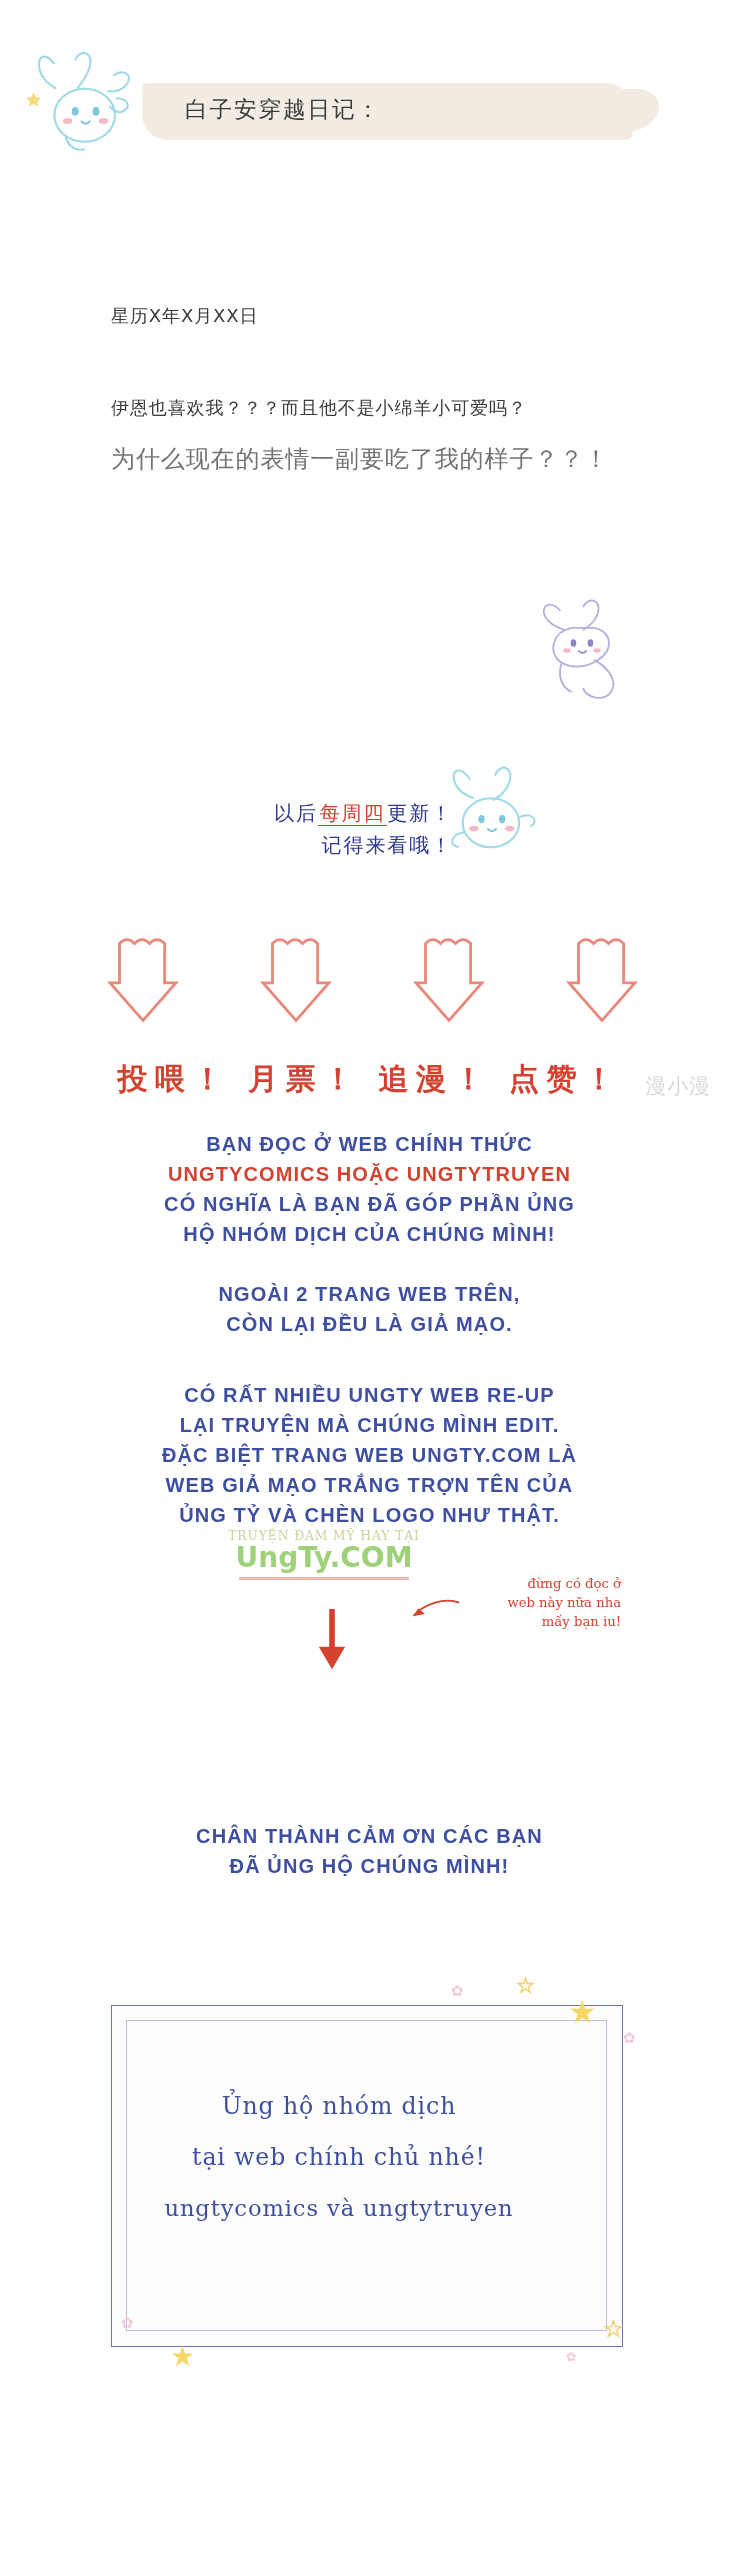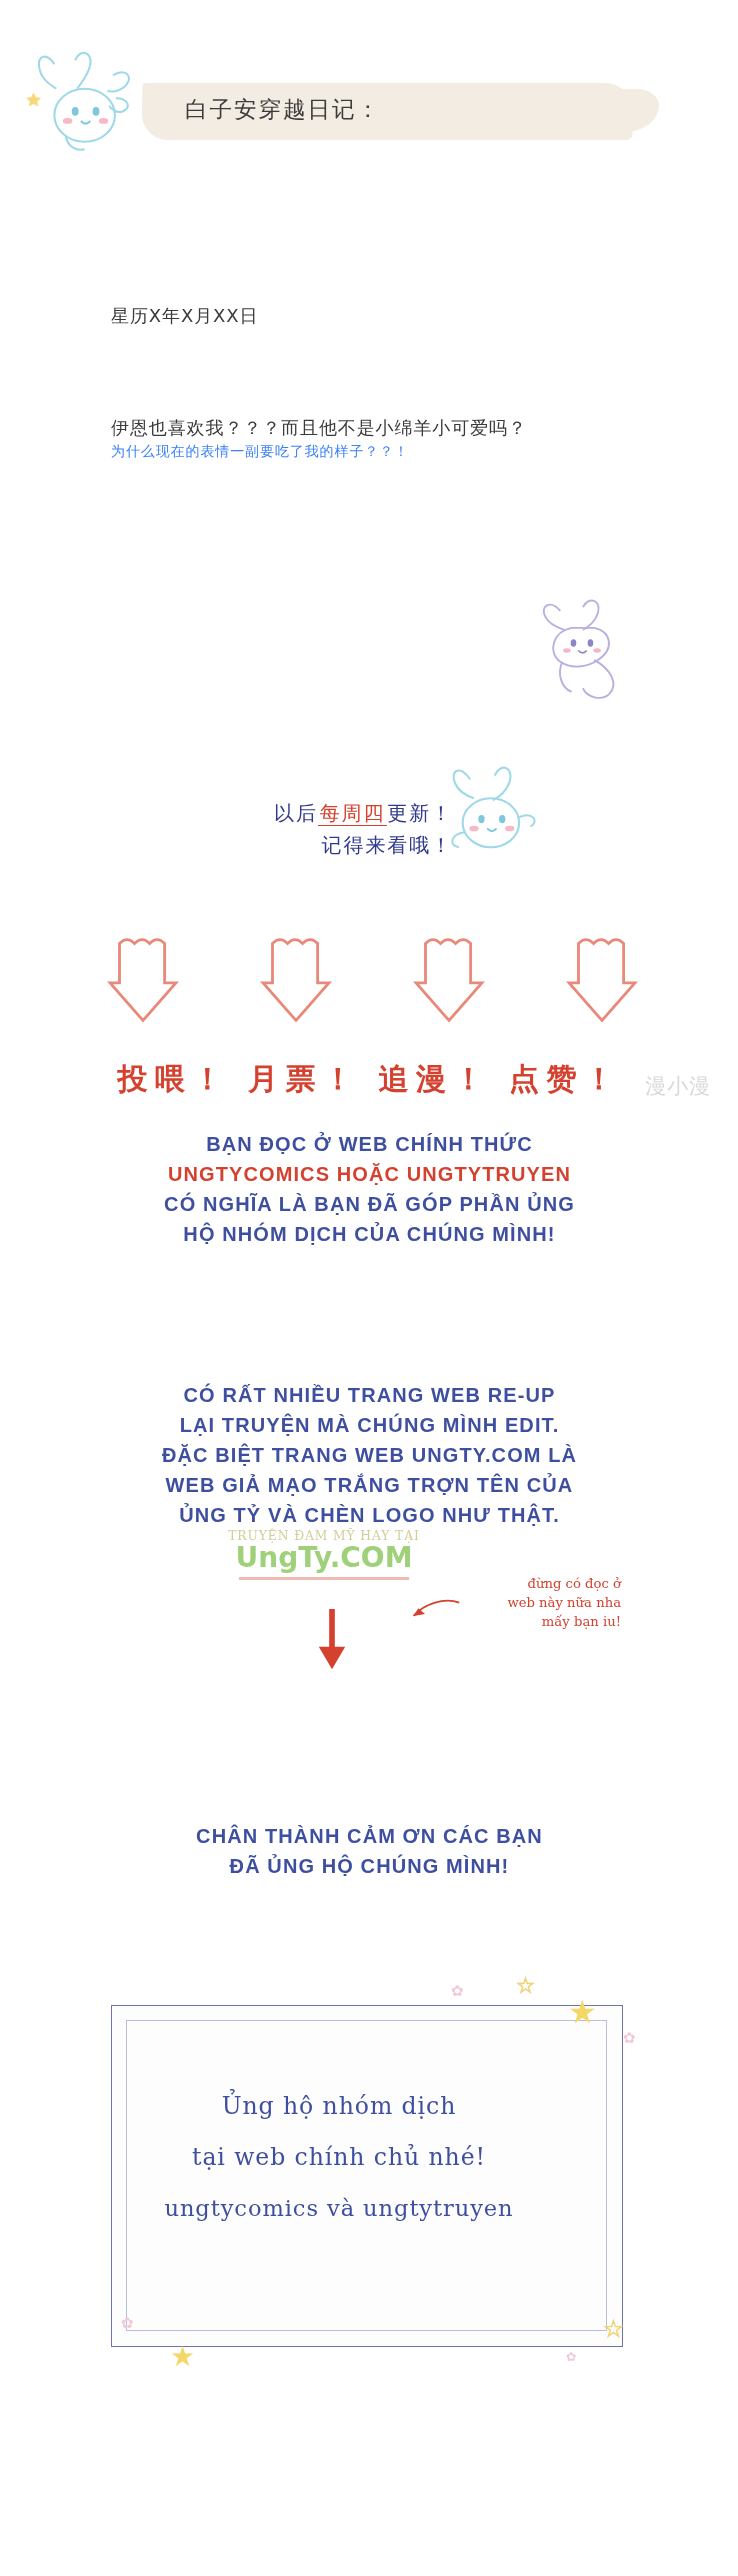--- a/index.html
+++ b/index.html
@@ -75,28 +75,27 @@
     letter-spacing: 0.9px;
   }
   .diary-line1 {
     position: absolute;
     left: 111px;
     top: 396px;
     font-size: 18px;
     color: #3a3a3a;
     font-family: "DejaVu Sans", sans-serif;
     letter-spacing: 0.9px;
-    margin-top: 20px;
   }
   .diary-line2 {
     position: absolute;
     left: 111px;
     top: 443px;
-    font-size: 14px;
-    color: #3b82f6;
+    font-size: 24px;
+    color: #737373;
     font-family: "DejaVu Sans", sans-serif;
     letter-spacing: 0.9px;
   }
 
   
   .hand-note {
     position: absolute;
     left: 160px;
     top: 797px;
     width: 293px;
@@ -385,21 +384,22 @@
     </svg>
     <svg width="74" height="94" viewBox="0 0 78 100">
       <path d="M14 10 q8 -8 16 0 q8 -8 16 0 q8 -8 16 0 L62 52 L74 52 L39 92 L4 52 L14 52 Z" fill="none" stroke="#e8897a" stroke-width="3"></path>
     </svg>
   </div>
 
   <div class="slogan">投喂！ 月票！ 追漫！ 点赞！</div>
   <div class="watermark">漫小漫</div>
 
   <div class="blue-block" id="para1"><span>BẠN ĐỌC Ở WEB CHÍNH THỨC</span><br><span class="red">UNGTYCOMICS HOẶC UNGTYTRUYEN</span><br><span>CÓ NGHĨA LÀ BẠN ĐÃ GÓP PHẦN ỦNG</span><br><span>HỘ NHÓM DỊCH CỦA CHÚNG MÌNH!</span></div>
-  <div class="blue-block" id="para3"><span>CÓ RẤT NHIỀU TRANG WEB RE-UP</span><br><span>LẠI TRUYỆN MÀ CHÚNG MÌNH EDIT.</span><br><span>ĐẶC BIỆT TRANG WEB UNGTY.COM LÀ</span><br><span>WEB GIẢ MẠO TRẮNG TRỢN TÊN CỦA</span><br><span>ỦNG TỶ VÀ CHÈN LOGO NHƯ THẬT.</span></div>
+  <div class="blue-block" id="para2"><span>NGOÀI 2 TRANG WEB TRÊN,</span><br><span>CÒN LẠI ĐỀU LÀ GIẢ MẠO.</span></div>
+  <div class="blue-block" id="para3"><span>CÓ RẤT NHIỀU UNGTY WEB RE-UP</span><br><span>LẠI TRUYỆN MÀ CHÚNG MÌNH EDIT.</span><br><span>ĐẶC BIỆT TRANG WEB UNGTY.COM LÀ</span><br><span>WEB GIẢ MẠO TRẮNG TRỢN TÊN CỦA</span><br><span>ỦNG TỶ VÀ CHÈN LOGO NHƯ THẬT.</span></div>
 
   <div class="fake-logo-wrap">
     <div class="fake-logo-top">TRUYỆN ĐAM MỸ HAY TẠI</div>
     <div class="fake-logo-main">UngTy.COM</div>
     <div class="fake-logo-underline"></div>
   </div>
 
   <svg style="position:absolute;left:406px;top:1595px;width:57px;height:38px" viewBox="0 0 60 40">
     <path d="M56 8 C40 2, 18 10, 8 22" fill="none" stroke="#d4412f" stroke-width="2"></path>
     <path d="M8 22 l12 -2 l-7 -6 z" fill="#d4412f"></path>

